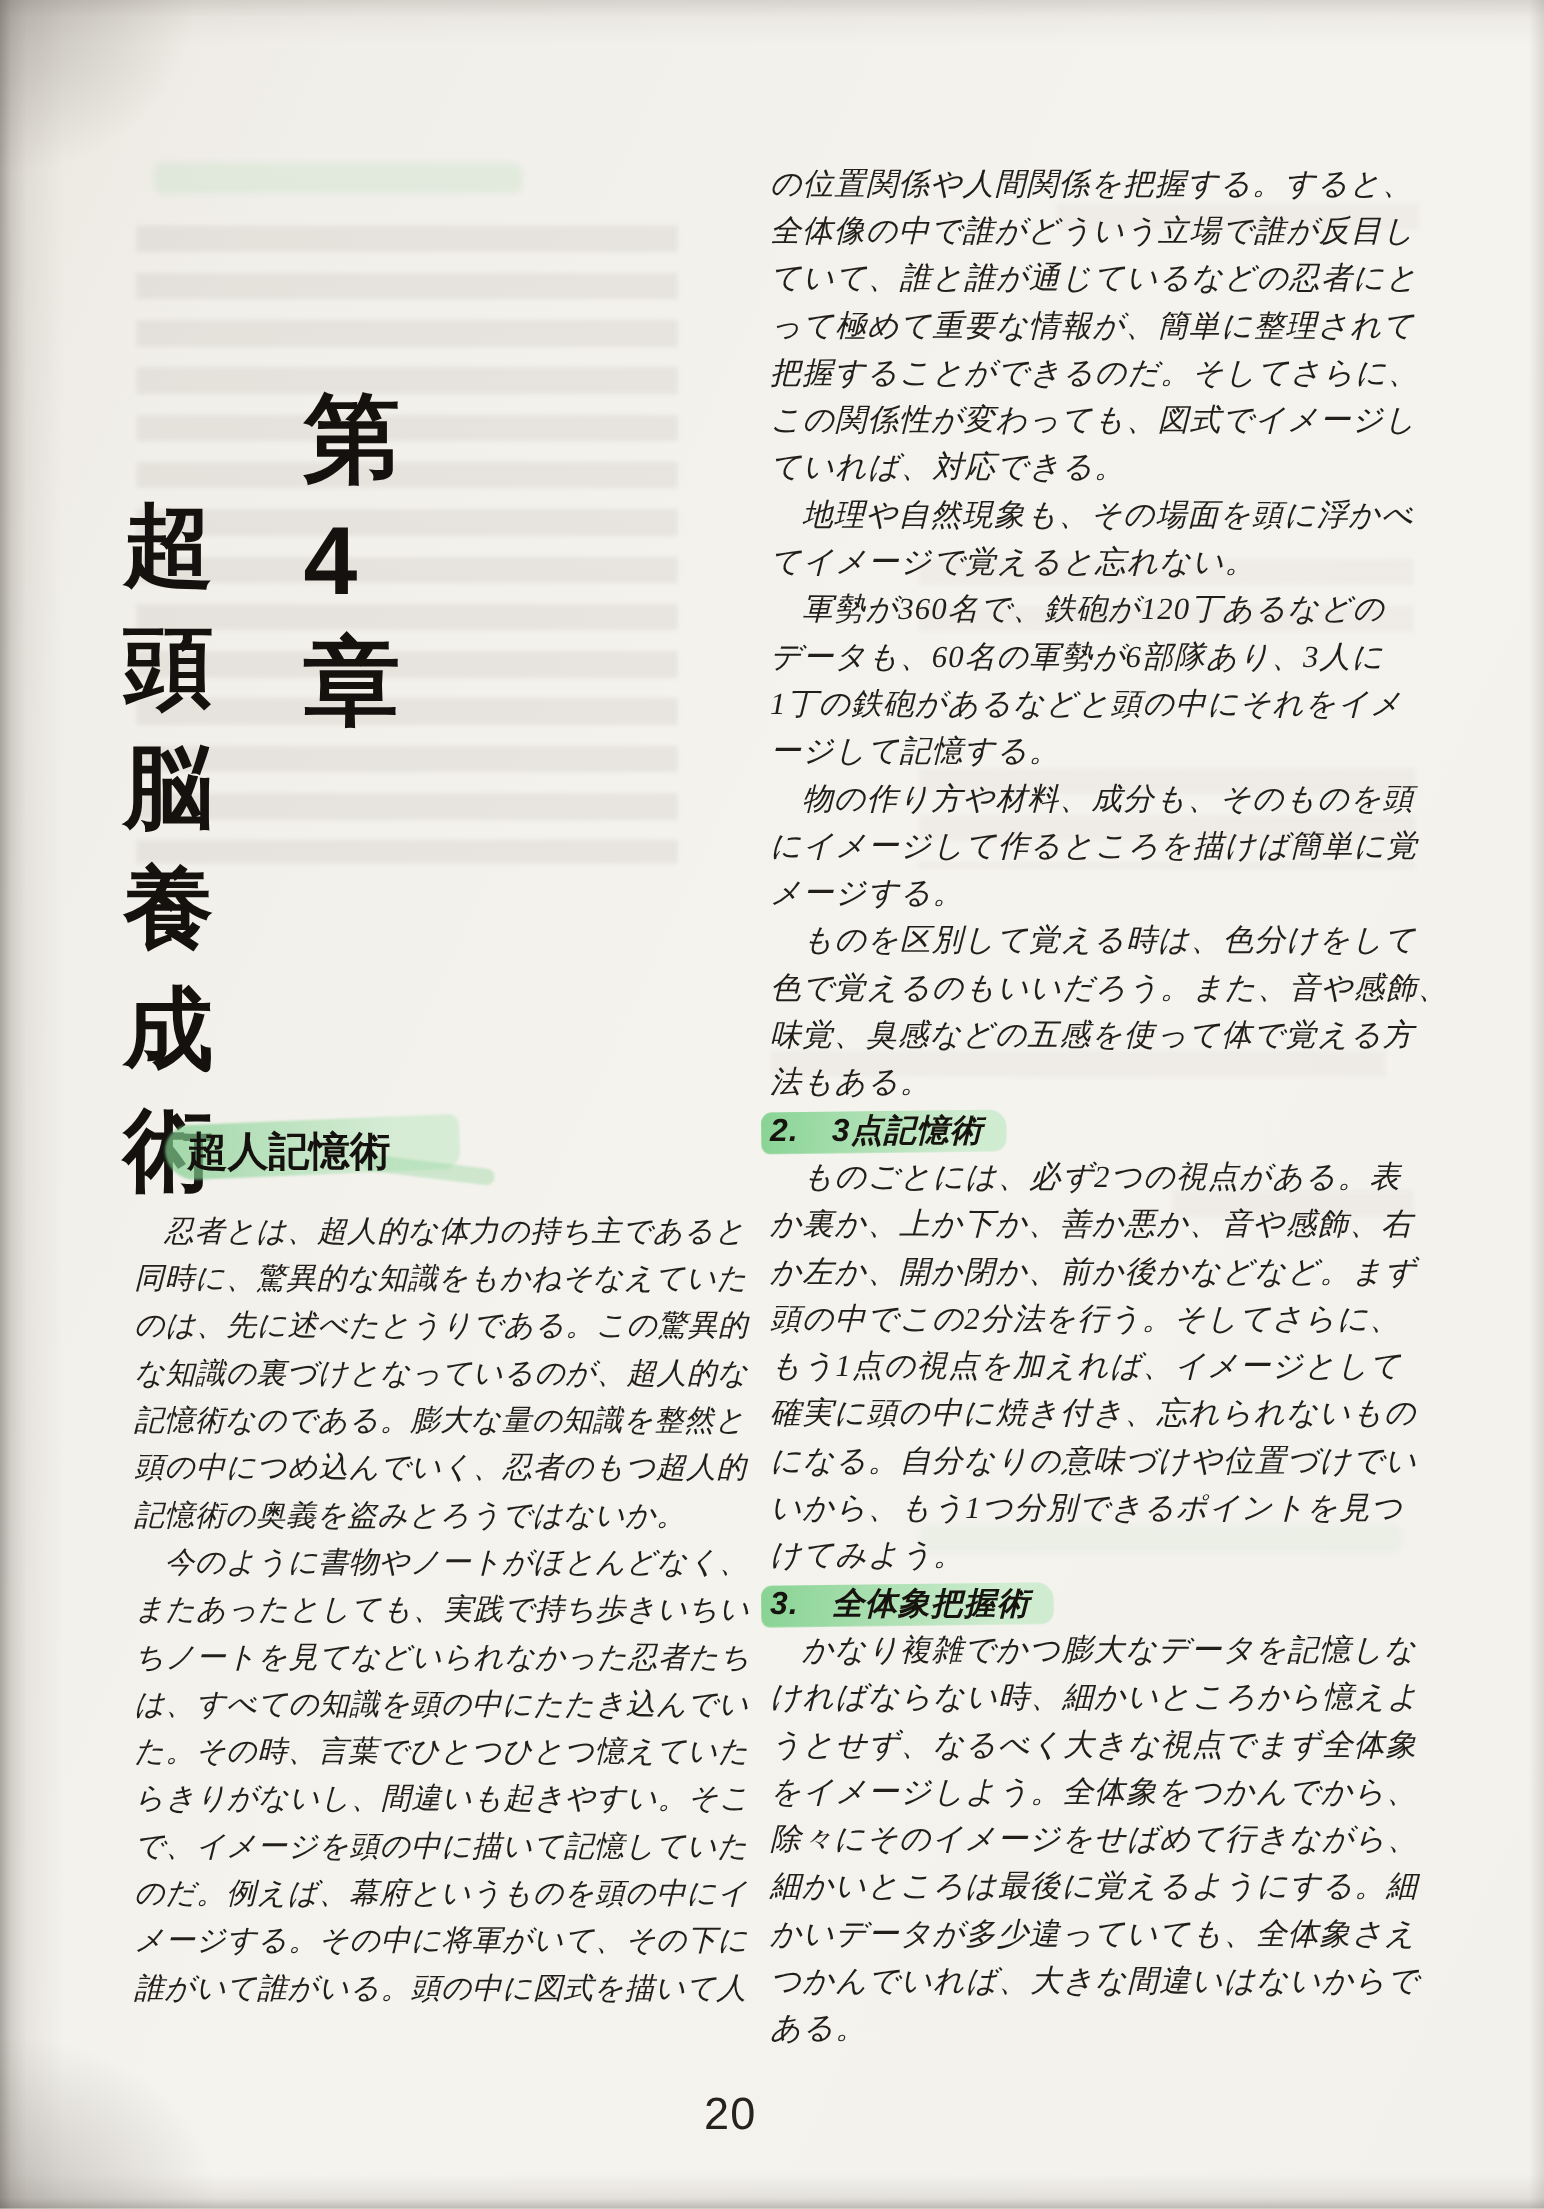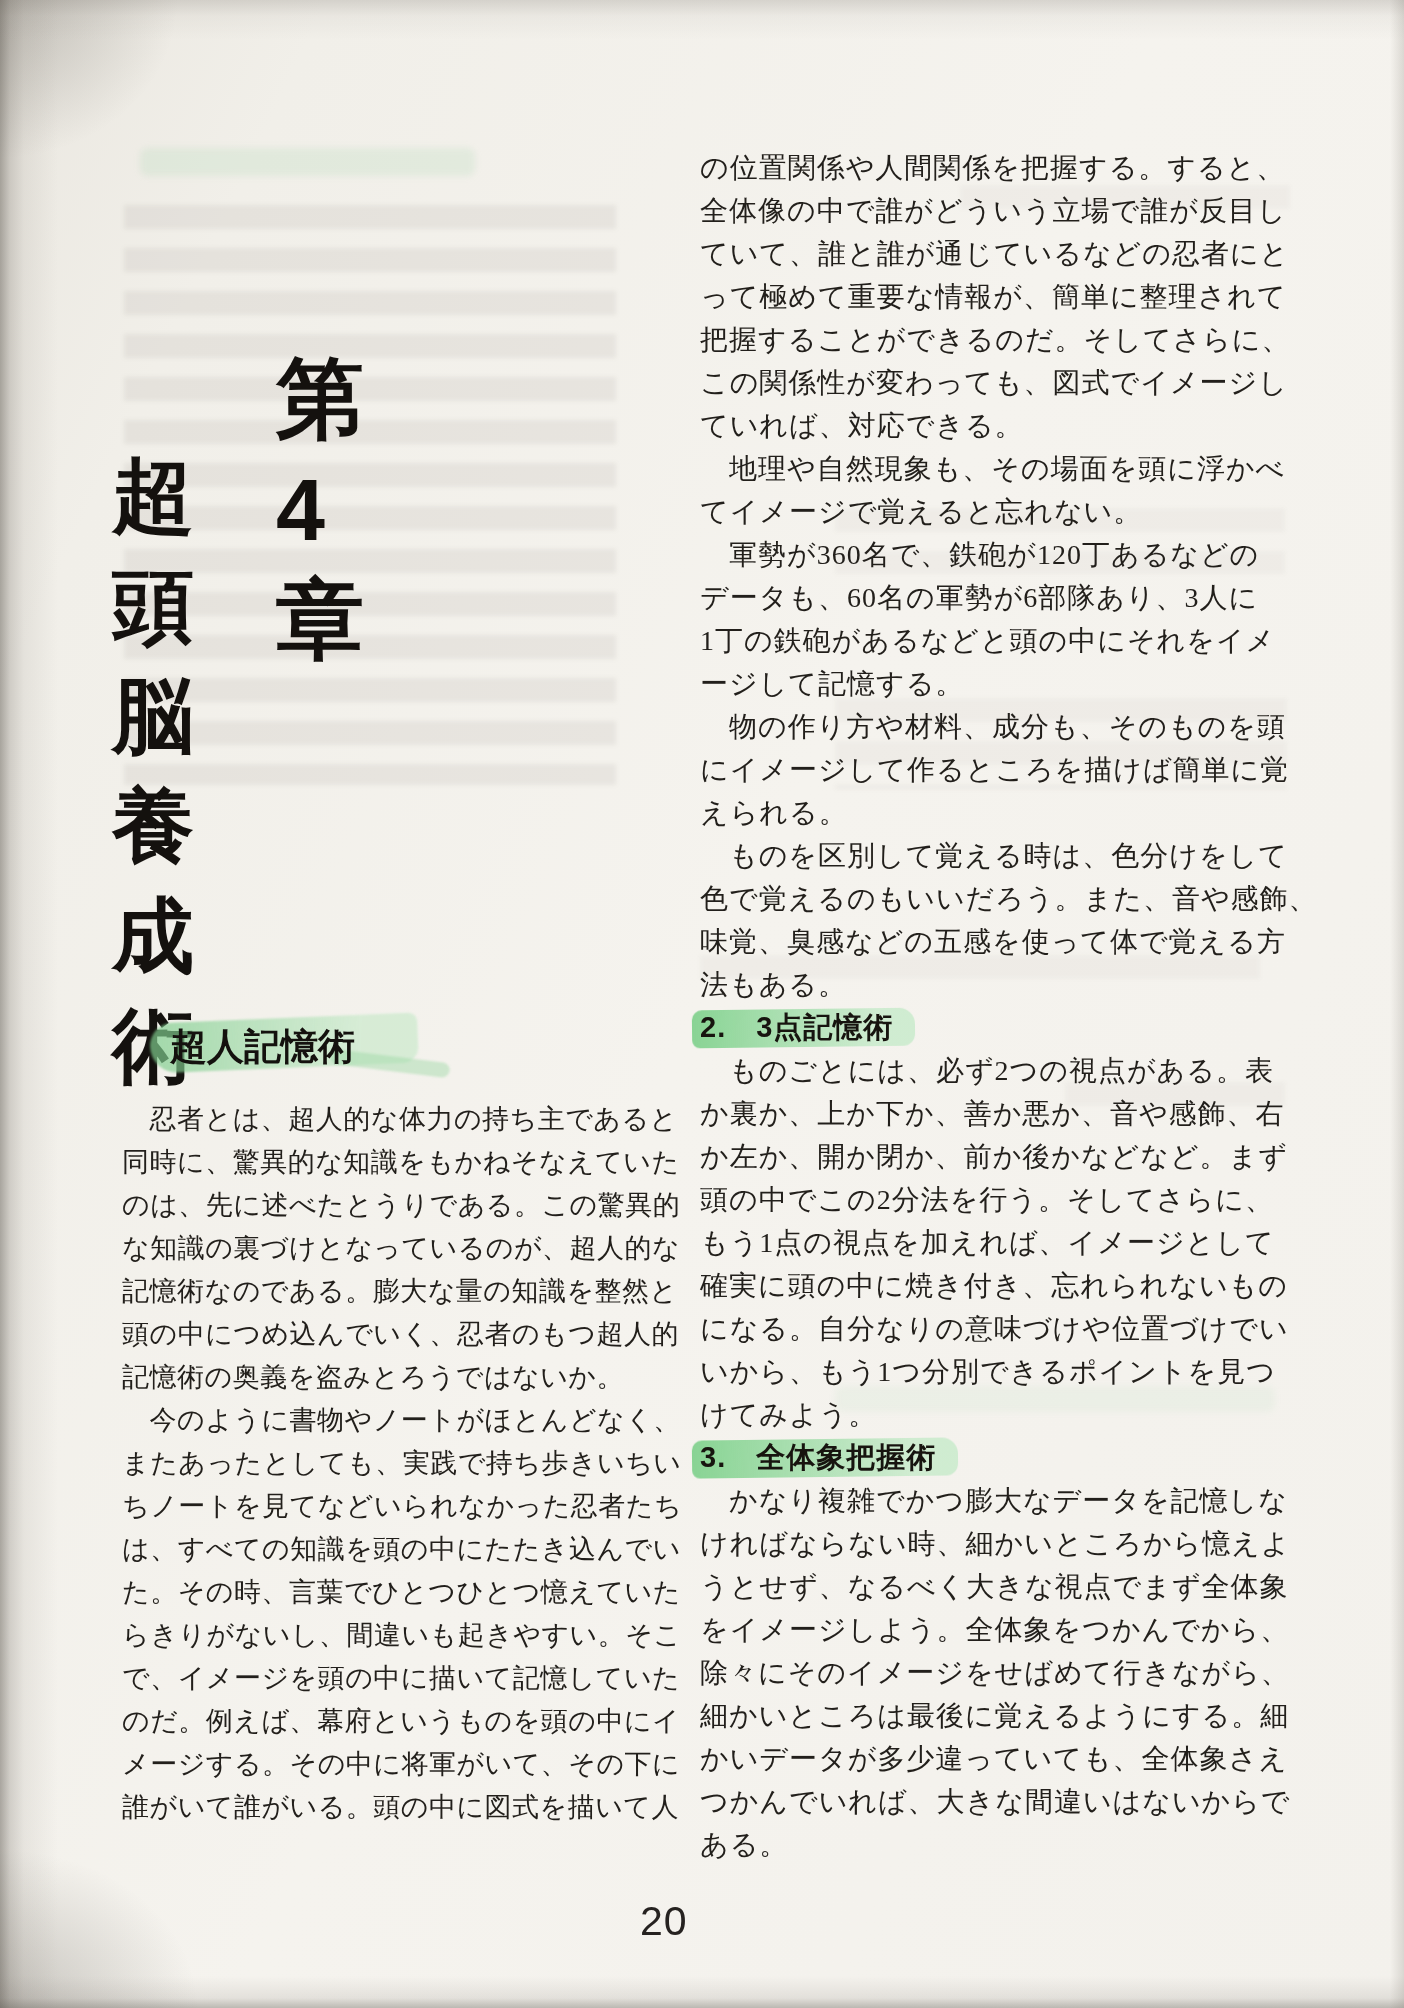--- a/index.html
+++ b/index.html
@@ -42,21 +42,21 @@
   .swash{position:absolute;left:150px;top:1018px;width:268px;height:50px;z-index:1;
     background:linear-gradient(94deg,rgba(128,206,142,.70),rgba(168,228,178,.38) 78%);
     border-radius:26px 10px 18px 30px;transform:rotate(-2.4deg);filter:blur(.8px);}
   .swash-tail{position:absolute;left:330px;top:1056px;width:120px;height:15px;z-index:1;
     background:rgba(150,215,160,.42);border-radius:8px;transform:rotate(7deg);filter:blur(1.2px);}
 
   
   .col{position:absolute;}
   .col-left{left:122px;top:1098px;width:560px;}
   .col-right{left:700px;top:146px;width:600px;}
-  .ln{height:43px;line-height:43px;font-size:28px;white-space:pre;letter-spacing:1px;color:#221f1b;}
+  .ln{height:43px;line-height:43px;font-size:28px;white-space:pre;letter-spacing:1px;color:#221f1b;font-style:italic;}
   .col-left .ln{font-size:27px;letter-spacing:.5px;}
   .ln.head{font-family:"Liberation Sans", sans-serif;font-weight:700;}
   .hl{position:relative;display:inline-block;z-index:1;font-size:29px;color:#17140f;}
   .hl::before{content:"";position:absolute;left:-8px;right:-22px;top:3px;bottom:2px;z-index:-1;
     background:linear-gradient(92deg,rgba(121,207,135,.88),rgba(170,229,180,.50) 82%);
     border-radius:10px 16px 12px 8px;transform:rotate(-.7deg);filter:blur(.6px);}
 
   .page-number{position:absolute;left:640px;top:1898px;font-size:41px;letter-spacing:1px;color:#262220;
     font-family:Liberation Sans, sans-serif;}
 </style>
@@ -112,21 +112,21 @@
     <div class="ln">この関係性が変わっても、図式でイメージし</div>
     <div class="ln">ていれば、対応できる。</div>
     <div class="ln">　地理や自然現象も、その場面を頭に浮かべ</div>
     <div class="ln">てイメージで覚えると忘れない。</div>
     <div class="ln">　軍勢が360名で、鉄砲が120丁あるなどの</div>
     <div class="ln">データも、60名の軍勢が6部隊あり、3人に</div>
     <div class="ln">1丁の鉄砲があるなどと頭の中にそれをイメ</div>
     <div class="ln">ージして記憶する。</div>
     <div class="ln">　物の作り方や材料、成分も、そのものを頭</div>
     <div class="ln">にイメージして作るところを描けば簡単に覚</div>
-    <div class="ln">えられる。</div>
+    <div class="ln">メージする。</div>
     <div class="ln">　ものを区別して覚える時は、色分けをして</div>
     <div class="ln">色で覚えるのもいいだろう。また、音や感飾、</div>
     <div class="ln">味覚、臭感などの五感を使って体で覚える方</div>
     <div class="ln">法もある。</div>
     <div class="ln head"><span class="hl">2.　3点記憶術</span></div>
     <div class="ln">　ものごとには、必ず2つの視点がある。表</div>
     <div class="ln">か裏か、上か下か、善か悪か、音や感飾、右</div>
     <div class="ln">か左か、開か閉か、前か後かなどなど。まず</div>
     <div class="ln">頭の中でこの2分法を行う。そしてさらに、</div>
     <div class="ln">もう1点の視点を加えれば、イメージとして</div>

